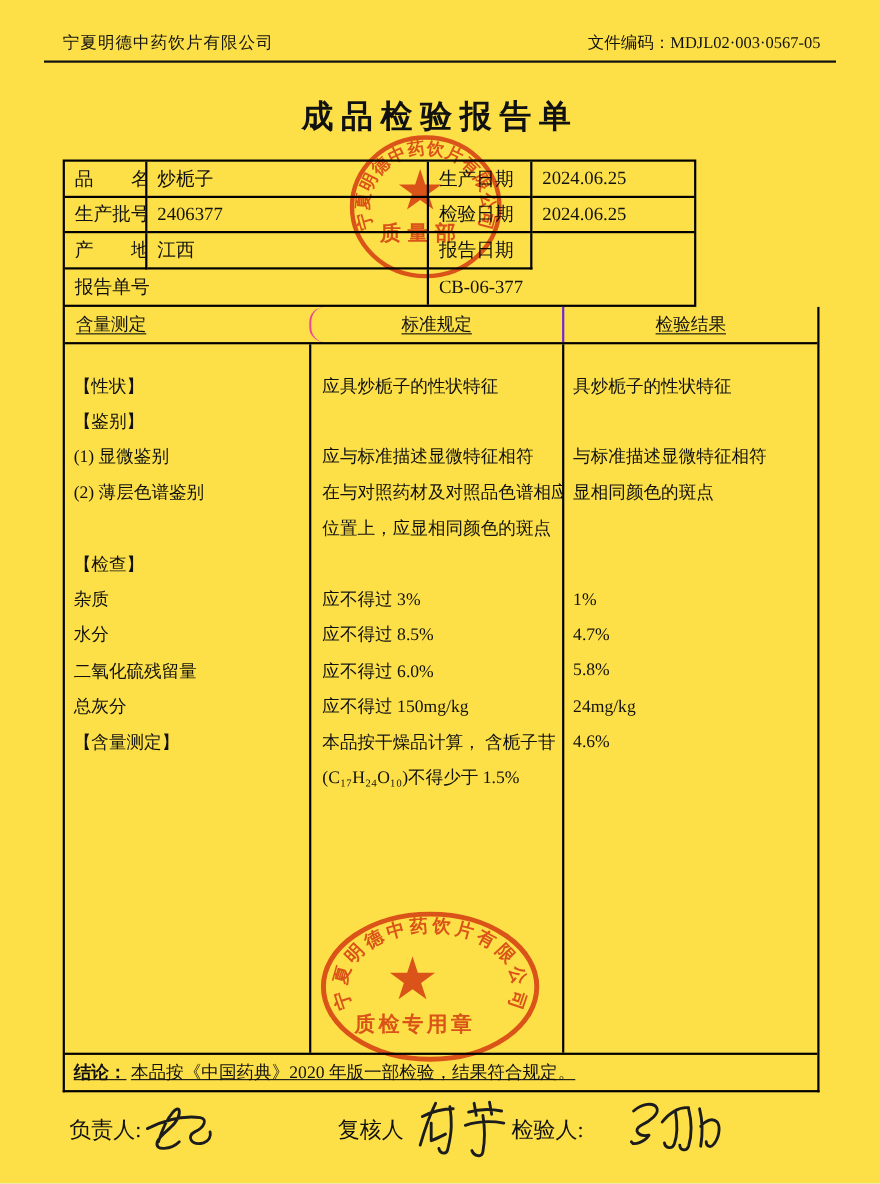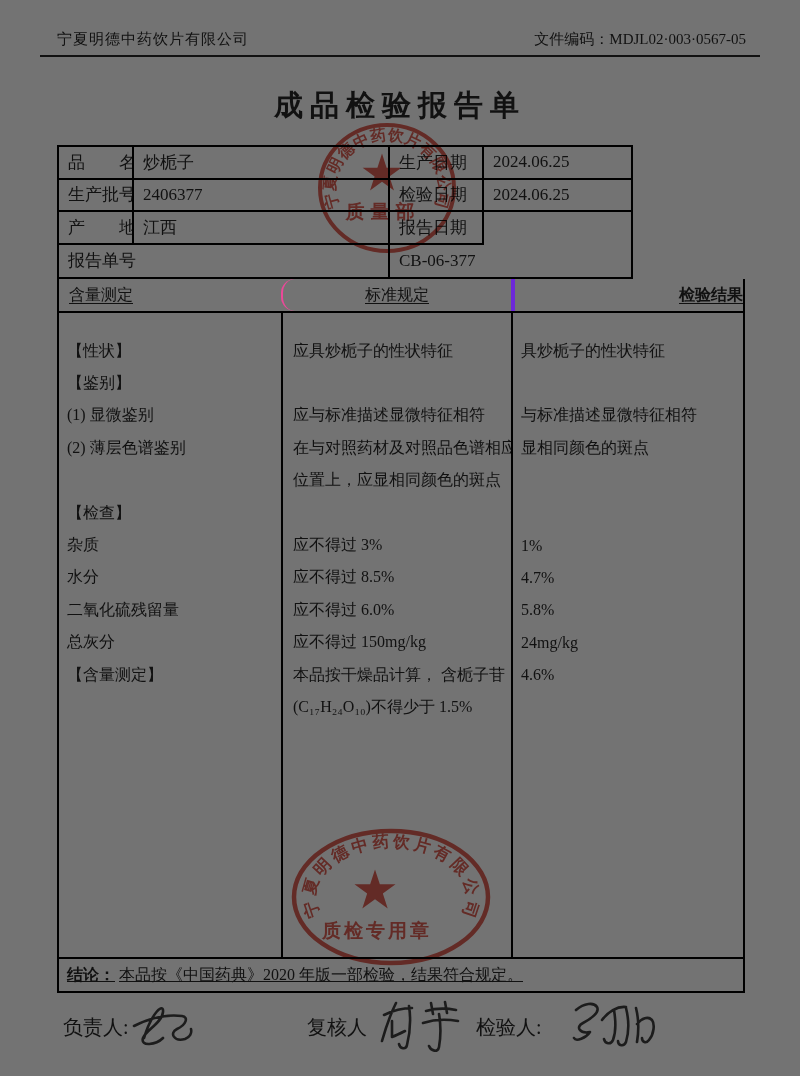--- a/index.html
+++ b/index.html
@@ -1,18 +1,18 @@
 <!DOCTYPE html>
 <html><head>
 <meta charset="utf-8">
 <style>
   * { margin:0; padding:0; box-sizing:border-box; }
   html,body { background:#e8e8e8; }
   .page {
-    position:relative; width:800px; height:1076px; background:#737373;
+    position:relative; width:800px; height:1076px; background:#fde047;
     font-family:"Liberation Serif","DejaVu Serif",serif; color:#111;
     overflow:hidden; margin:0 auto;
   }
   
   .hdr-company { position:absolute; left:57px; top:30px; font-size:15px; letter-spacing:1px; }
   .hdr-code { position:absolute; right:54px; top:30px; font-size:15px; }
   .hdr-rule { position:absolute; left:40px; top:55px; width:720px; height:2px; background:#111; }
   
   .title { position:absolute; left:0; top:86px; width:100%; text-align:center;
            font-size:29px; font-weight:bold; letter-spacing:7px; }
@@ -28,21 +28,21 @@
   .icell.span2a { grid-column:1 / span 2; }
   .icell.span2b { grid-column:3 / span 2; }
   
   .rtable { position:absolute; left:57px; top:279px; width:688px; height:714px;
             border:2px solid #000; border-top:none; display:flex; flex-direction:column; font-size:16px; }
   .rhead { display:flex; height:34px; flex:0 0 34px; border-bottom:2px solid #000; }
   .rhcell { display:flex; align-items:center; }
   .rhcell span { text-decoration:underline; text-underline-offset:3px; }
   .rh0 { width:222px; padding-left:10px; }
   .rh1 { width:230px; border-left:2px solid #ec4899; justify-content:center;border-radius:14px; }
-  .rh2 { flex:1; border-left:4px solid #6d28d9; justify-content:flex-end;font-weight:bold; }
+  .rh2 { flex:1; border-left:2px solid #6d28d9; justify-content:center; }
   .rbody { display:flex; flex:1 1 auto; min-height:0; }
   .rcol { padding-top:22px; overflow:hidden; }
   .rcol0 { width:222px; }
   .rcol1 { width:230px; border-left:2px solid #000; }
   .rcol2 { flex:1; border-left:2px solid #000; }
   .rline { height:32.4px; display:flex; align-items:center; white-space:nowrap; }
   .rcol0 .rline { padding-left:8px; }
   .rcol1 .rline { padding-left:10px; }
   .rcol2 .rline { padding-left:8px; }
   .rfoot { height:34px; flex:0 0 34px; border-top:2px solid #000; display:flex; align-items:center; padding-left:8px;text-decoration:underline; }
@@ -151,21 +151,21 @@
 
   <div class="sig-label" style="left:63px; top:1014px;">负责人:</div>
   <svg class="sig-svg" style="left:122px; top:998px;" width="100" height="58" viewBox="0 0 100 58">
     <path d="M22,40 C30,14 42,4 41,14 C40,25 24,32 21,40 C18,49 34,47 41,40 M12,28 C26,21 44,16 60,18 C67,19 64,27 55,31 C47,35 52,44 63,41 C68,39 70,35 69,31"></path>
   </svg>
   <div class="sig-label" style="left:307px; top:1014px;">复核人</div>
   <svg class="sig-svg" style="left:368px; top:995px;" width="100" height="62" viewBox="0 0 100 62">
     <path d="M14,46 C18,32 23,18 28,8 M16,20 C26,15 36,13 44,13 M41,11 C43,24 43,34 39,50 C38,55 32,54 31,49 M24,26 L24,42 M24,42 C29,40 33,38 37,36"></path>
     <path d="M58,16 C68,13 78,13 88,15 M63,8 L65,19 M77,7 L79,18 M55,28 C67,24 79,24 90,26 M71,19 C73,31 73,41 71,52 C70,58 63,56 61,51"></path>
   </svg>
-  <div class="sig-label" style="left:476px; top:1014px;">检验人:</div>
+  <div class="sig-label" style="left:465px; top:1014px;">检验人:</div>
   <svg class="sig-svg" style="left:562px; top:998px;" width="110" height="55" viewBox="0 0 110 55">
     <path d="M14,12 C22,5 32,4 35,9 C38,14 29,21 21,25 C13,29 18,36 28,34 C24,40 14,44 12,40 M40,22 C46,14 55,8 64,9 M52,12 C54,24 54,34 51,42 C49,47 43,46 42,41 M64,10 C67,22 67,34 64,44 C62,49 56,48 56,43 M74,10 C77,22 77,32 75,44 M75,26 C80,20 86,18 90,22 C93,26 92,36 87,42 C84,46 80,44 80,40"></path>
   </svg>
 
   <svg class="stamp" style="left:312px; top:113px;" width="150" height="150" viewBox="-75 -75 150 150">
     <ellipse class="ring" cx="0" cy="0" rx="67" ry="63" stroke-width="4"></ellipse>
     <path id="arcTop" d="M -47.1 20.3 A 52 48 0 1 1 47.1 20.3" fill="none"></path>
     <path class="star" transform="translate(-5,-14) scale(0.68)" d="M0,-30 L6.74,-9.27 L28.53,-9.27 L10.9,3.54 L17.63,24.27 L0,11.46 L-17.63,24.27 L-10.9,3.54 L-28.53,-9.27 L-6.74,-9.27 Z"></path>
     <text font-size="15.5" text-anchor="middle">
       <textPath href="#arcTop" startOffset="50%" textLength="196">宁夏明德中药饮片有限公司</textPath>

